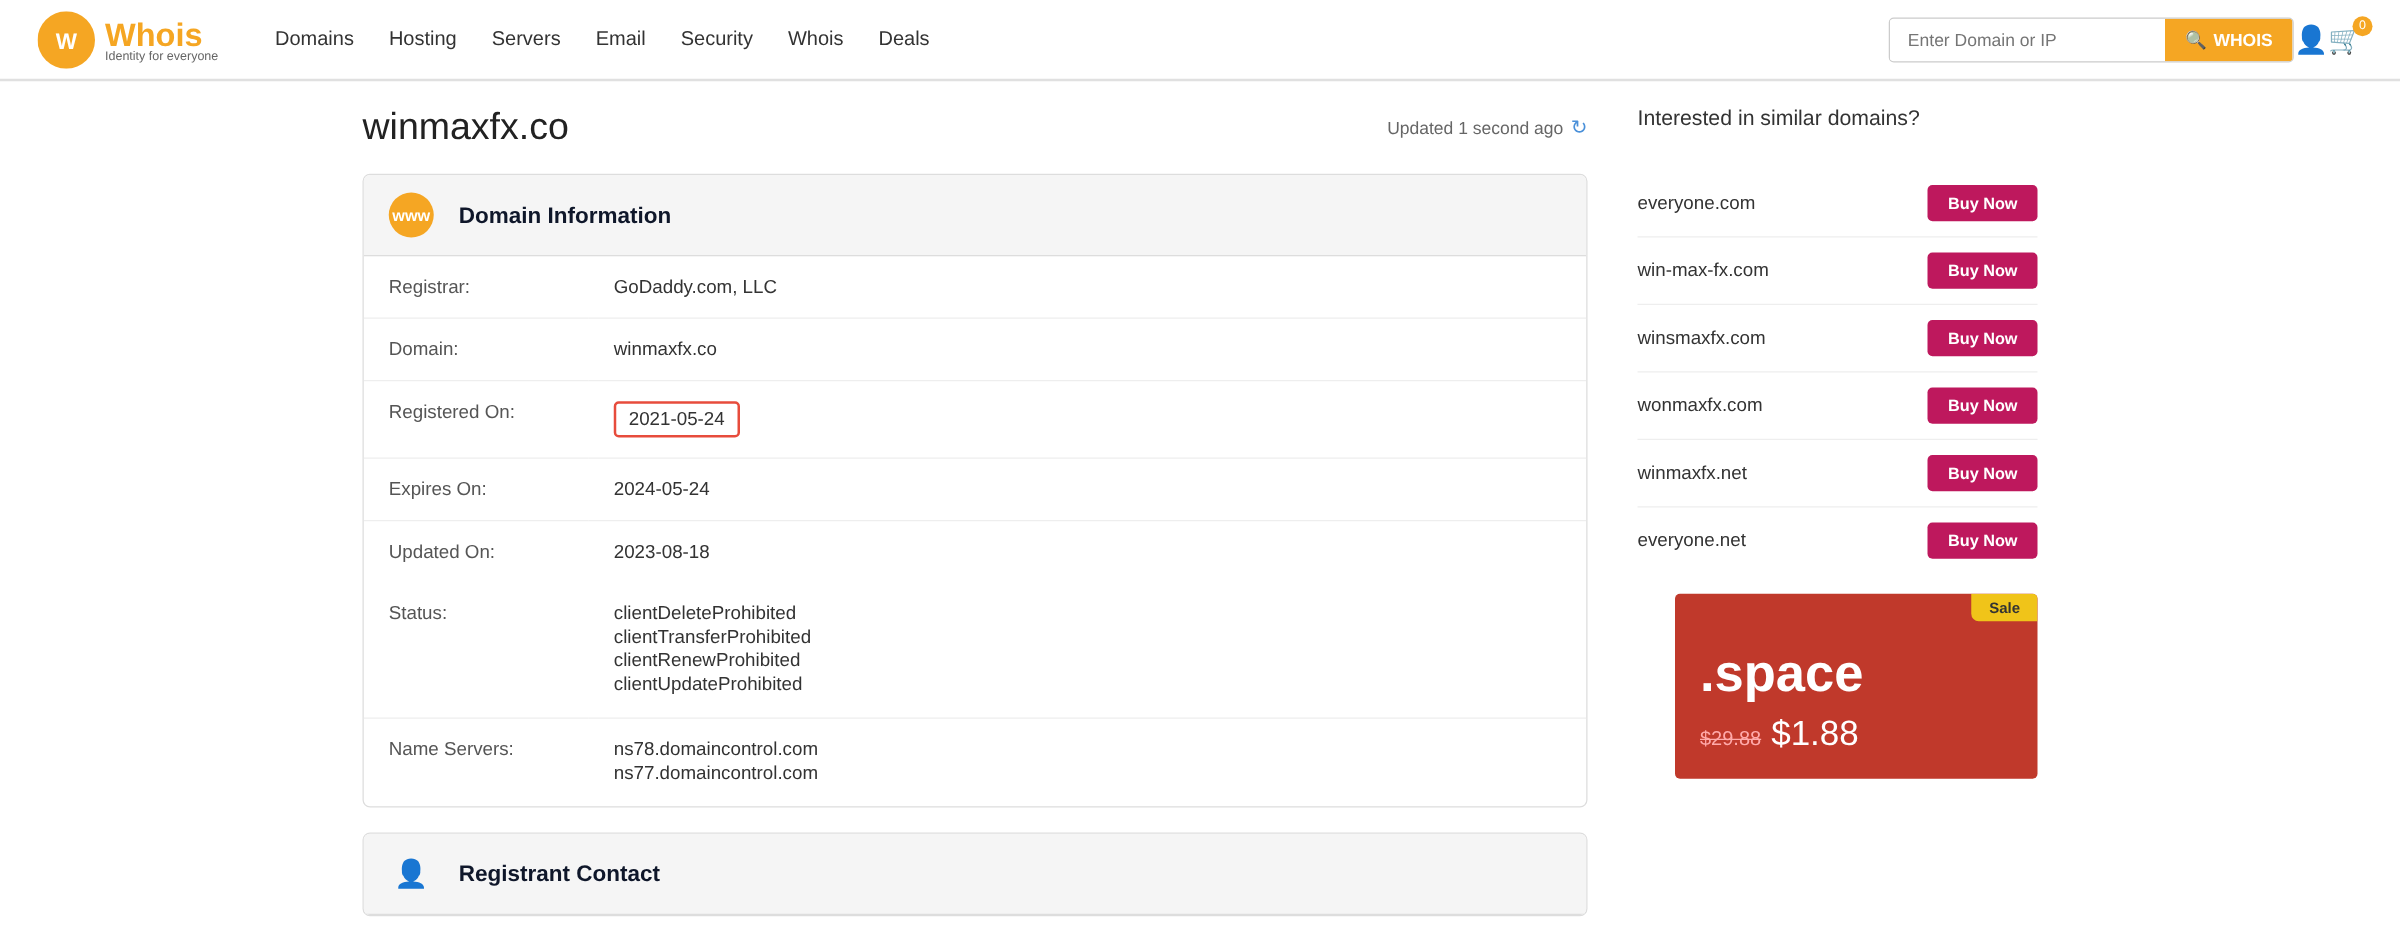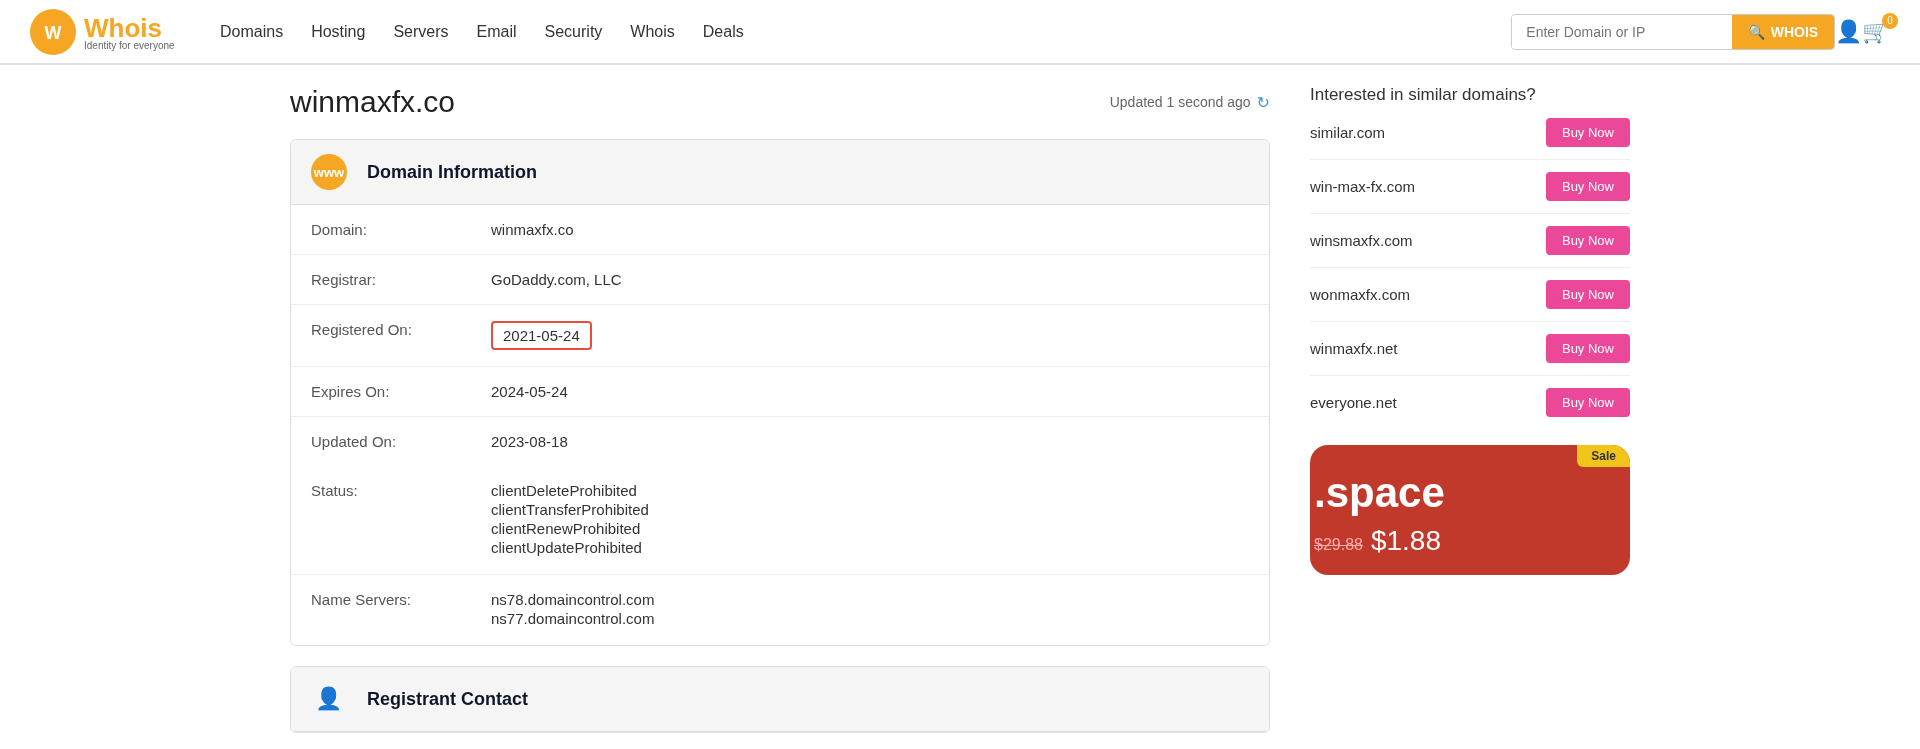--- a/index.html
+++ b/index.html
@@ -223,59 +223,60 @@
     }
 
     
     .sidebar-right {
       width: 320px;
       min-width: 300px;
     }
     .sidebar-title {
       font-size: 17px;
       color: #333;
-      margin-bottom: 1px;
+      margin-bottom: 31px;
       font-weight: normal;
     }
     .similar-domain-row {
       display: flex;
       align-items: center;
       justify-content: space-between;
       padding: 12px 0;
       border-bottom: 1px solid #eee;
     }
     .similar-domain-row:last-of-type {
       border-bottom: none;
     }
     .domain-name-text {
       font-size: 15px;
       color: #333;
     }
     .buy-now-btn {
-      background: #ec4899;
+      background: #be185d;
       color: #fff;
       border: none;
       border-radius: 4px;
       padding: 7px 16px;
       font-size: 13px;
-      font-weight: normal;
+      font-weight: bold;
       cursor: pointer;
       white-space: nowrap;
     }
 
     
     .promo-card {
       background: #c0392b;
-      border-radius: 18px;
+      border-radius: 4px;
       margin-top: 16px;
-      padding: 4px;
+      padding: 20px;
       position: relative;
       overflow: hidden;
       color: #fff;
       min-height: 130px;
+      margin-left: 30px;
     }
     .sale-badge {
       position: absolute;
       top: 0;
       right: 0;
       background: #f0c419;
       color: #333;
       font-size: 12px;
       font-weight: bold;
       padding: 4px 14px;
@@ -360,26 +361,26 @@
       <div class="card-header">
         <div class="card-header-icon">
           <span>www</span>
         </div>
         <span class="card-header-title">Domain Information</span>
       </div>
       <table class="info-table">
         <tbody id="domain-fields-body">
 
         <tr>
+              <td>Registrar:</td>
+              <td>GoDaddy.com, LLC</td>
+            </tr>
+            <tr>
               <td>Domain:</td>
               <td>winmaxfx.co</td>
-            </tr>
-            <tr>
-              <td>Registrar:</td>
-              <td>GoDaddy.com, LLC</td>
             </tr>
             <tr>
               <td>Registered On:</td>
               <td><span class="highlighted-cell">2021-05-24</span></td>
             </tr>
             <tr>
               <td>Expires On:</td>
               <td>2024-05-24</td>
             </tr>
             <tr>
@@ -419,21 +420,21 @@
       </div>
     </div>
 
   </div>
 
   <div class="sidebar-right">
     <h3 class="sidebar-title">Interested in similar domains?</h3>
 
     <div id="similar-domains-list">
         <div class="similar-domain-row">
-          <span class="domain-name-text">similar.com</span>
+          <span class="domain-name-text">everyone.com</span>
           <button class="buy-now-btn">Buy Now</button>
         </div>
         <div class="similar-domain-row">
           <span class="domain-name-text">win-max-fx.com</span>
           <button class="buy-now-btn">Buy Now</button>
         </div>
         <div class="similar-domain-row">
           <span class="domain-name-text">winsmaxfx.com</span>
           <button class="buy-now-btn">Buy Now</button>
         </div>

